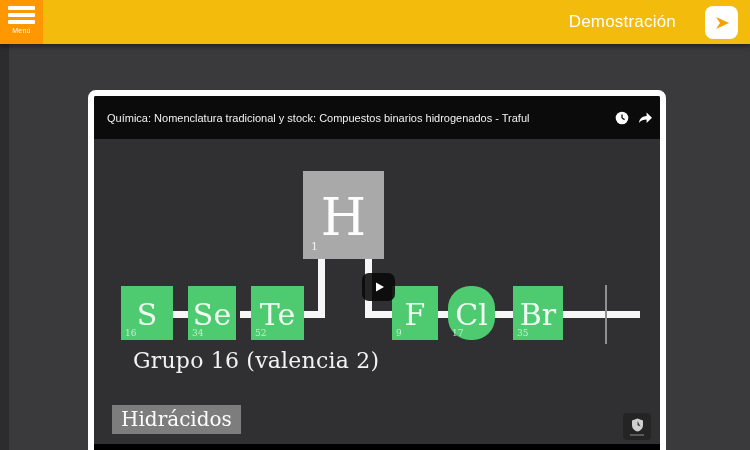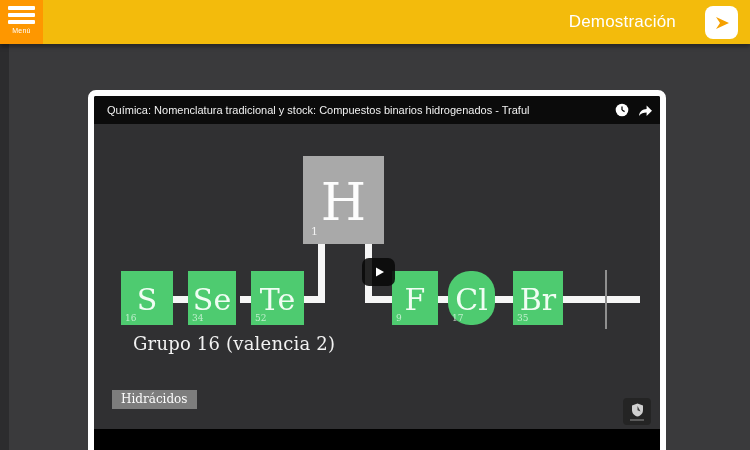--- a/index.html
+++ b/index.html
@@ -30,21 +30,21 @@
 
   
   .left-strip { position:absolute; left:0; top:44px; width:9px; height:406px; background:#2c2c2e; }
 
   
   .player {
     position:absolute; left:88px; top:90px; width:578px; height:380px;
     border:6px solid #ffffff; border-radius:8px; background:#000; overflow:hidden;
   }
   .yt-titlebar {
-    position:relative; width:566px; height:28px; background:#0b0b0b;
+    position:relative; width:566px; height:43px; background:#0b0b0b;
     display:flex; align-items:center;gap:33px;
   }
   .yt-title {
     padding-left:13px; color:#f1f1f1; font-size:11px; white-space:nowrap;
     overflow:hidden; flex:1 1 auto; cursor:pointer;
   }
   .yt-icons { display:flex; align-items:center; gap:9px; padding-right:7px; }
   .yt-icons svg { display:block; cursor:pointer; }
 
   .scene { position:relative; width:566px; height:305px; background:#303032; overflow:hidden; }
@@ -73,25 +73,25 @@
   .vdivider { position:absolute; left:511px; top:146px; width:2px; height:59px; background:#8f8f8f; }
 
   .play-overlay {
     position:absolute; left:268px; top:134px; width:33px; height:28px;
     background:rgba(8,8,8,0.88); border-radius:7px; cursor:pointer;
     display:flex; align-items:center; justify-content:center;
   }
 
   .caption {
     position:absolute; left:39px; top:209px; font-family:"DejaVu Serif", serif;
-    font-size:18px; color:#f2f2f2; letter-spacing:0.2px;
+    font-size:22px; color:#f2f2f2; letter-spacing:0.2px;
   }
   .tag {
     position:absolute; left:18px; top:266px; background:#7d7d7d;
-    font-family:"DejaVu Serif", serif; font-size:12px; color:#fdfdfd;
+    font-family:"DejaVu Serif", serif; font-size:20px; color:#fdfdfd;
     padding:2px 9px 3px 9px;
   }
   .watermark {
     position:absolute; left:529px; top:274px; width:28px; height:27px;
     background:#242424; border-radius:4px;
     display:flex; flex-direction:column; align-items:center; justify-content:center;
   }
   .watermark .wm-sub { width:14px; height:2px; background:#5a5a5a; margin-top:2px; }
 </style>
 </head>

